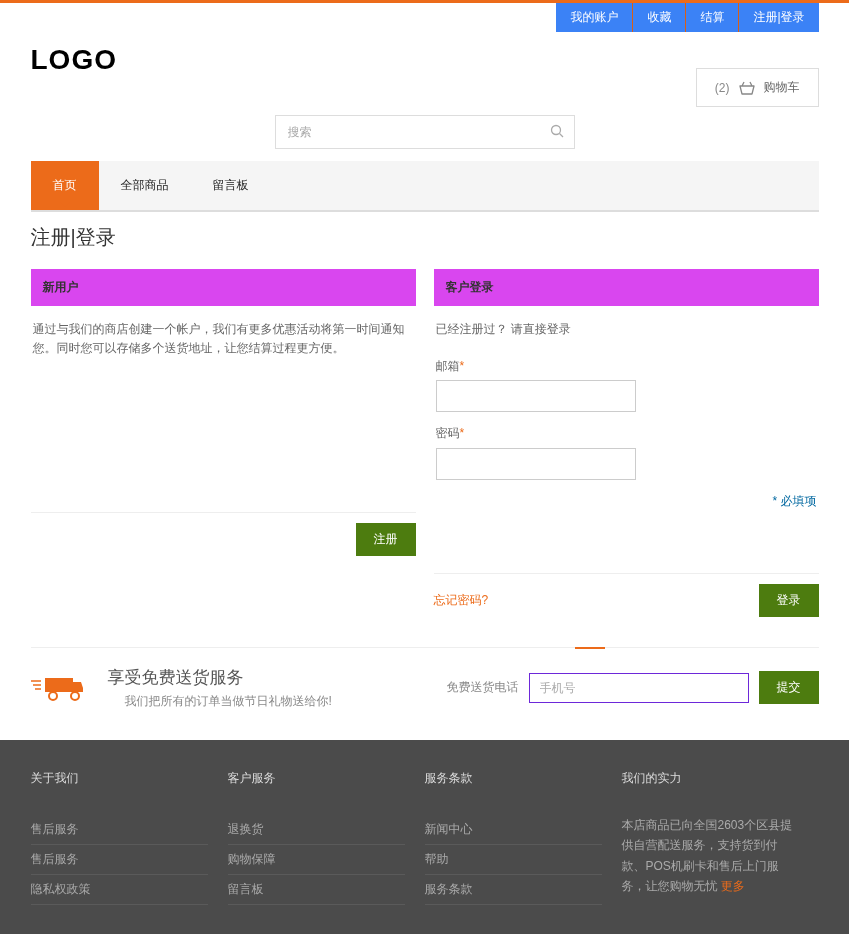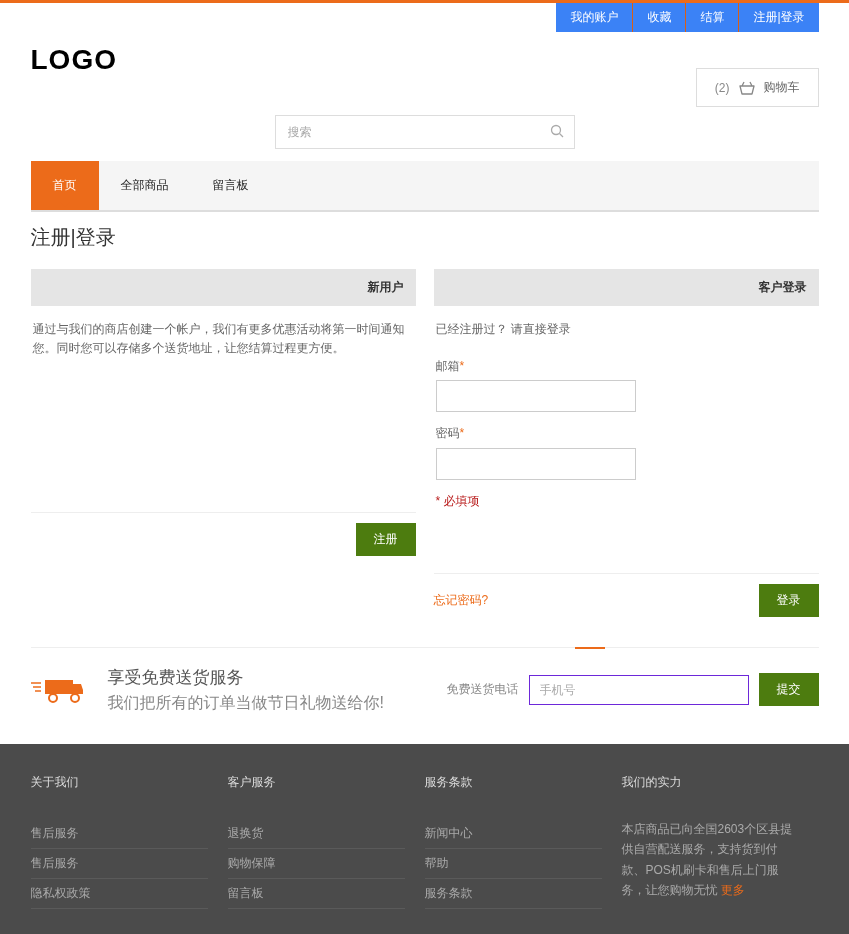--- a/index.html
+++ b/index.html
@@ -32,42 +32,42 @@
     .nav-tab { padding: 16px 22px; font-size: 12px; color: #222; cursor: pointer; }
     .nav-tab.active { background: #ec6b1a; color: #fff; position: relative; }
     .nav-tab.active::after { content: ""; position: absolute; bottom: -2px; left: 50%; transform: translateX(-50%); border: 5px solid transparent; border-top-color: #ec6b1a; }
     
     
     .page-title { font-size: 20px; font-weight: normal; padding: 12px 0 18px; color: #333; }
     
     
     .cols { display: flex; gap: 18px; }
     .col { flex: 1; }
-    .panel-head { background: #e5e5e5; padding: 10px 12px; font-size: 12px; color: #333; font-weight: bold; text-align: right; }
+    .panel-head { background: #d946ef; padding: 10px 12px; font-size: 12px; color: #333; font-weight: bold; }
     .panel-body { padding: 14px 2px; font-size: 12px; color: #666; line-height: 1.6; }
     
     .form-group { margin-bottom: 12px; }
     .form-label { display: block; margin-bottom: 4px; color: #666; font-size: 12px; }
     .req { color: #ec6b1a; }
     .form-input { width: 200px; height: 32px; border: 1px solid #ccc; padding: 0 8px; font-size: 12px; outline: none; }
-    .required-note { color: #b91c1c; font-size: 12px; margin-top: 8px; }
+    .required-note { text-align: right; color: #0369a1; font-size: 12px; margin-top: 8px; }
     
     .panel-footer { border-top: 1px solid #eee; padding-top: 10px; margin-top: 140px; display: flex; justify-content: space-between; align-items: center; }
     .panel-footer.right-col { margin-top: 48px; }
     .btn-orange { background: #4d7c0f; color: #fff; border: none; padding: 8px 18px; font-size: 12px; cursor: pointer; }
     .link-orange { color: #ec6b1a; font-size: 12px; text-decoration: none; cursor: pointer; }
     
     
     .promo-divider { border-top: 1px solid #eee; margin-top: 30px; position: relative; }
     .promo-divider::before { content: ""; position: absolute; right: 50%; top: -1px; width: 30px; height: 2px; background: #ec6b1a; transform: translateX(180px); }
     .promo-row { display: flex; justify-content: space-between; align-items: center; padding: 18px 0 30px; }
     .promo-left { display: flex; align-items: center; gap: 25px; }
     .truck-icon svg { display: block; }
     .promo-title { font-size: 17px; color: #555; margin-bottom: 4px; }
-    .promo-sub { font-size: 16px; color: #888; }
+    .promo-sub { font-size: 12px; color: #888; margin-left: 17px; }
     .promo-right { display: flex; align-items: center; gap: 10px; }
     .promo-label { color: #888; font-size: 12px; }
     .phone-input { width: 220px; height: 30px; border: 1px solid #6d28d9; padding: 0 10px; font-size: 12px; outline: none; }
     .phone-input::placeholder { color: #aaa; }
     
     
     .footer { background: #4b4b4b; color: #aaa; padding: 30px 0 0; }
     .footer-cols { display: flex; }
     .footer-col { flex: 1; padding-right: 20px; }
     .footer-head { color: #ddd; font-size: 12px; margin-bottom: 28px; }

